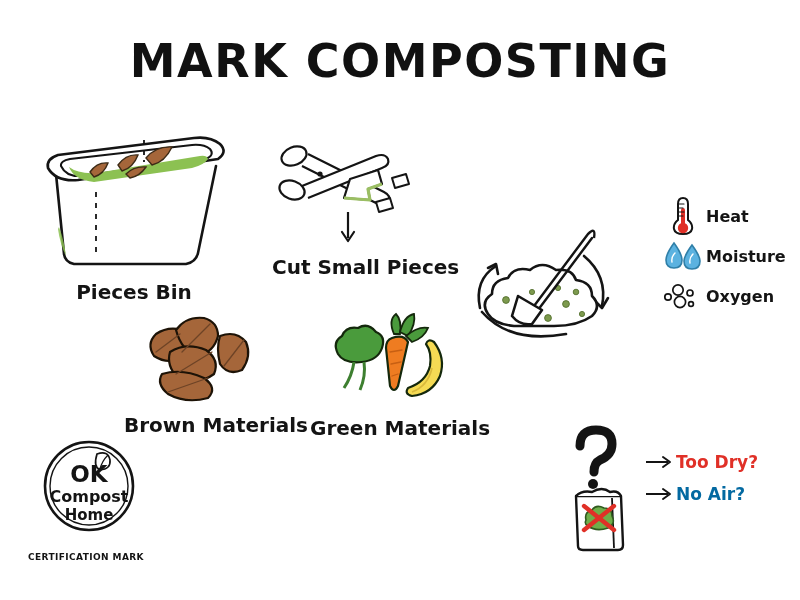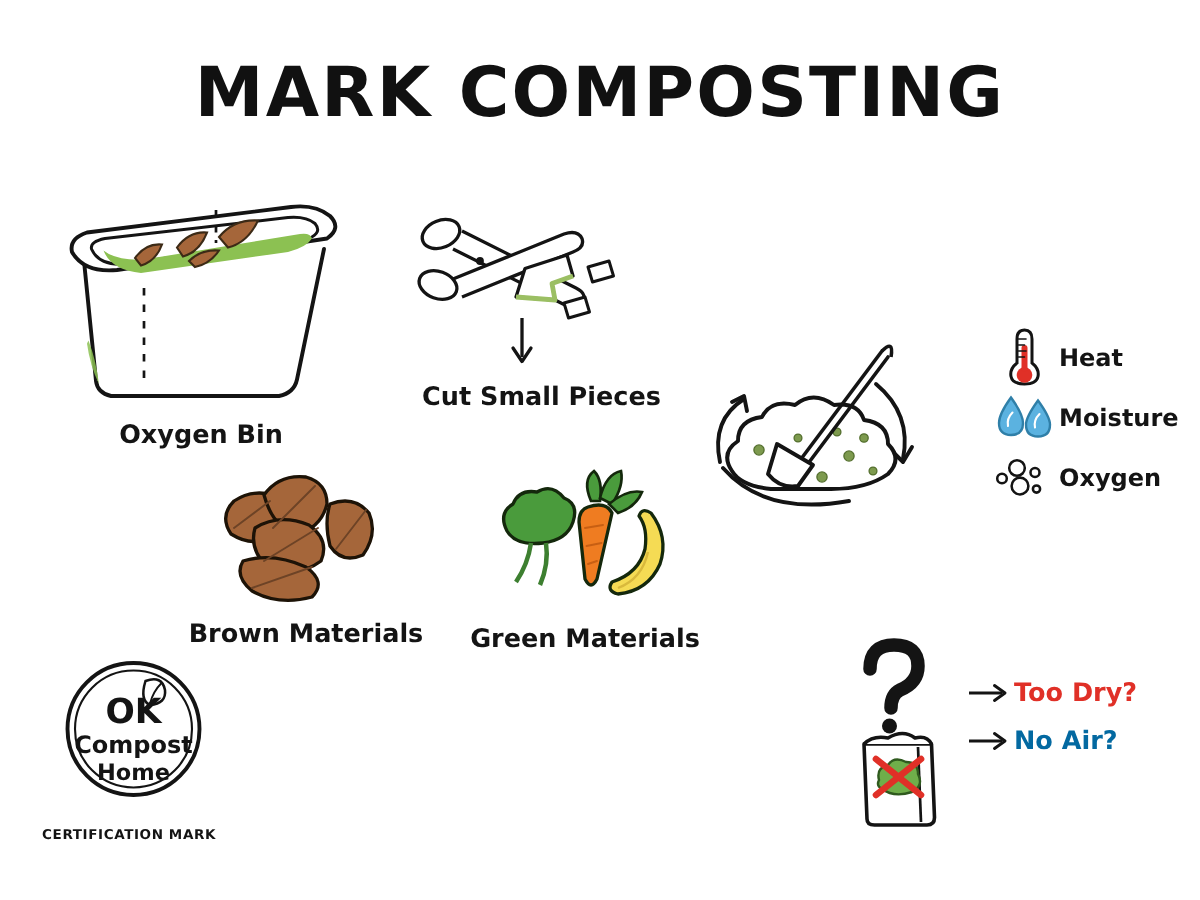--- a/index.html
+++ b/index.html
@@ -38,21 +38,21 @@
 
   .node { position: absolute; }
 
   .caption {
     font-family: "DejaVu Sans", sans-serif;
     font-weight: bold;
     color: #141414;
     text-align: center;
     white-space: nowrap;
   }
-  .caption-lg { font-size: 17px; }
+  .caption-lg { font-size: 20px; }
 
   
   #bin-block { left: 34px; top: 132px; width: 210px; }
   #bin-block .caption { margin-top: 4px; width: 200px; }
 
   
   #cut-block { left: 272px; top: 134px; width: 180px; }
   #cut-block .caption { margin-top: 2px; width: 178px; }
 
   
@@ -61,21 +61,21 @@
 
   
   #green-block { left: 310px; top: 308px; width: 160px; }
   #green-block .caption { margin-top: 4px; width: 160px; }
 
   
   #mix-block { left: 462px; top: 222px; width: 160px; }
   #mix-block .caption { margin-top: 0px; width: 160px; }
 
   
-  #conditions { left: 660px; top: 218px; width: 140px; }
+  #conditions { left: 660px; top: 196px; width: 140px; }
   .cond-row {
     display: flex;
     align-items: center;
     height: 40px;
   }
   .cond-icon {
     width: 46px;
     display: flex;
     justify-content: center;
     align-items: center;
@@ -147,21 +147,21 @@
       <g stroke="#3c2a16" stroke-width="1.4" fill="#a5663a">
         <path d="M56 40 Q63 30 74 31 Q70 42 60 45 Z"></path>
         <path d="M84 33 Q92 22 104 23 Q99 36 88 39 Z"></path>
         <path d="M112 26 Q122 14 138 15 Q131 30 118 33 Z"></path>
         <path d="M92 42 Q100 34 112 35 Q106 44 96 46 Z"></path>
       </g>
 
       <line x1="110" y1="8" x2="110" y2="30" stroke="#141414" stroke-width="1.8" stroke-dasharray="5 5"></line>
       <line x1="62" y1="60" x2="62" y2="122" stroke="#141414" stroke-width="1.8" stroke-dasharray="5 6"></line>
     </svg>
-    <div class="caption caption-lg">Oxygen Bin</div>
+    <div class="caption caption-lg">Pieces Bin</div>
   </div>
 
   <div class="node" id="cut-block">
     <svg width="175" height="115" viewBox="0 0 175 115">
 
       <path d="M36 20 L112 58 Q120 62 116 68 Q112 73 104 69 L30 32" fill="#ffffff" stroke="#141414" stroke-width="2.2" stroke-linejoin="round"></path>
       <path d="M30 52 L104 22 Q113 19 116 25 Q118 31 110 34 L36 64" fill="#ffffff" stroke="#141414" stroke-width="2.2" stroke-linejoin="round"></path>
 
       <circle cx="48" cy="40" r="2.6" fill="#141414"></circle>
 

